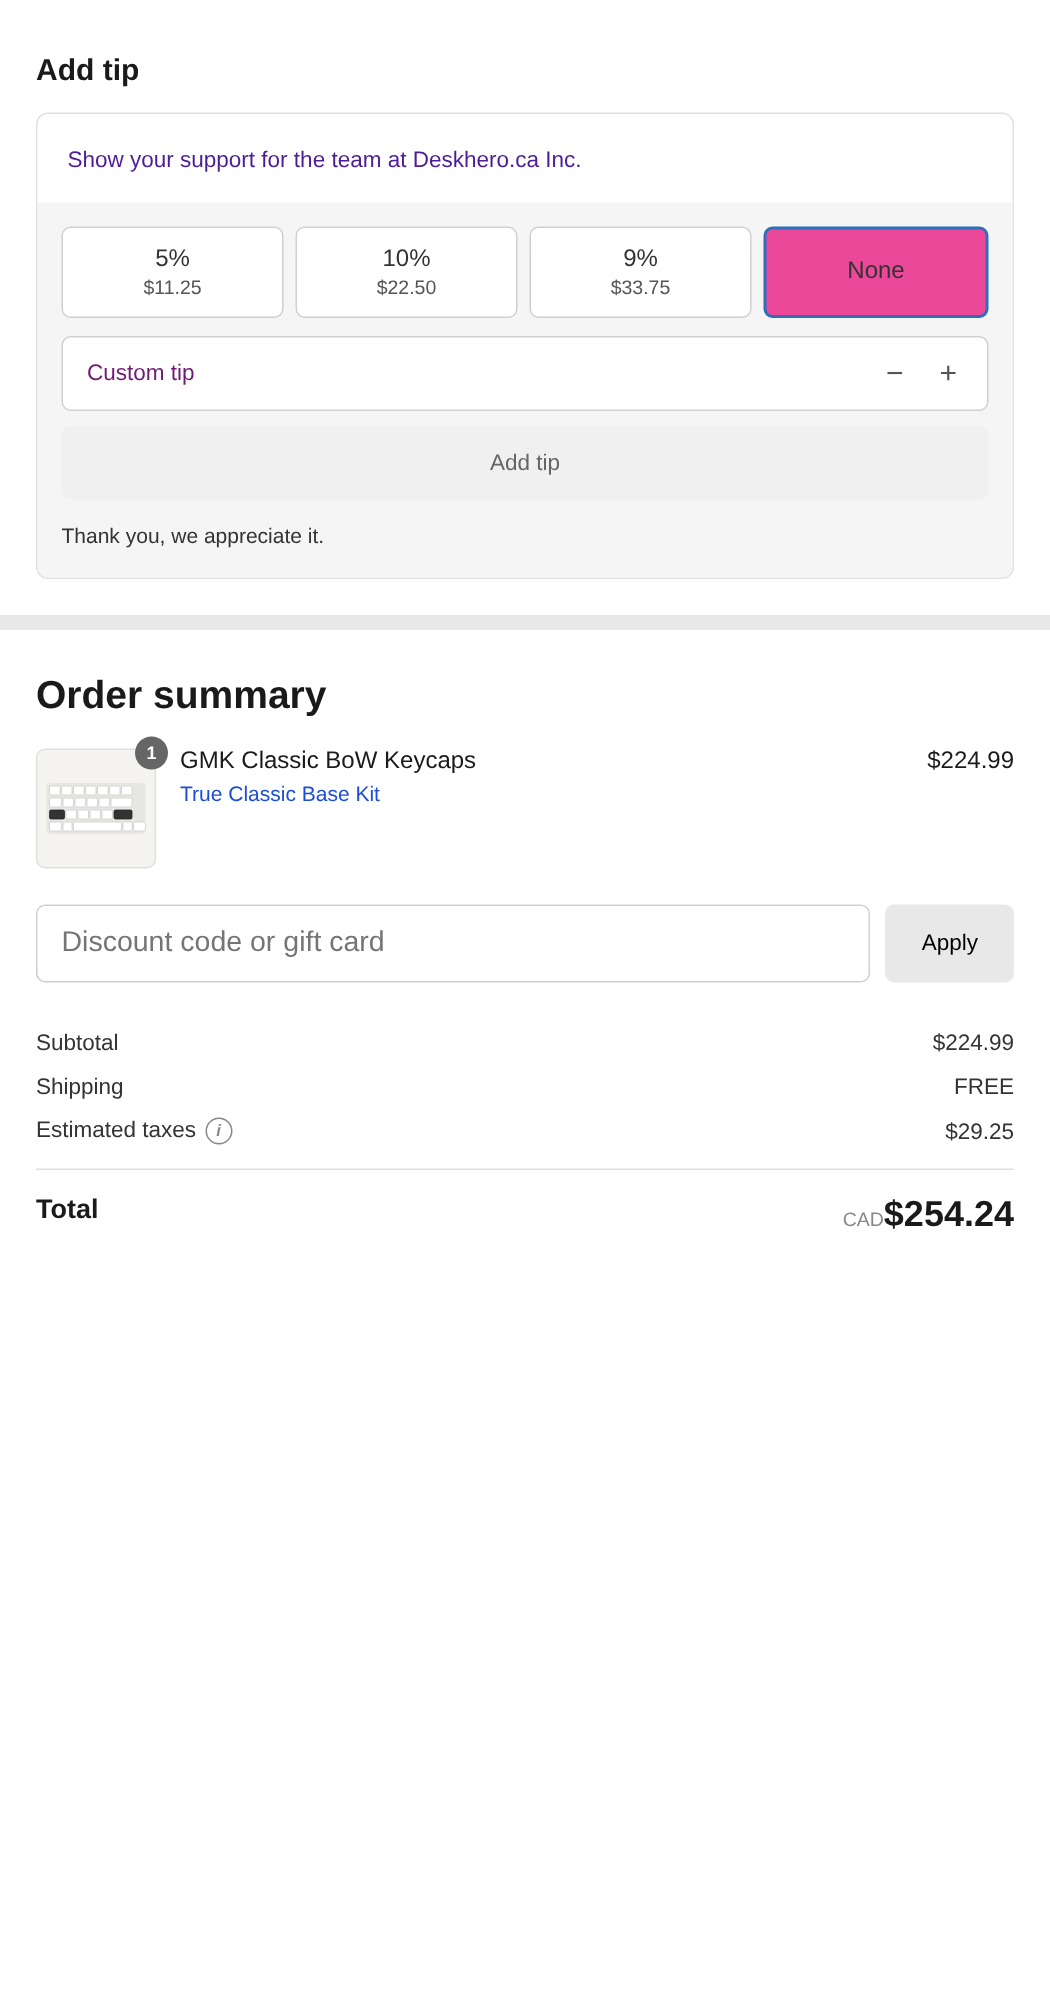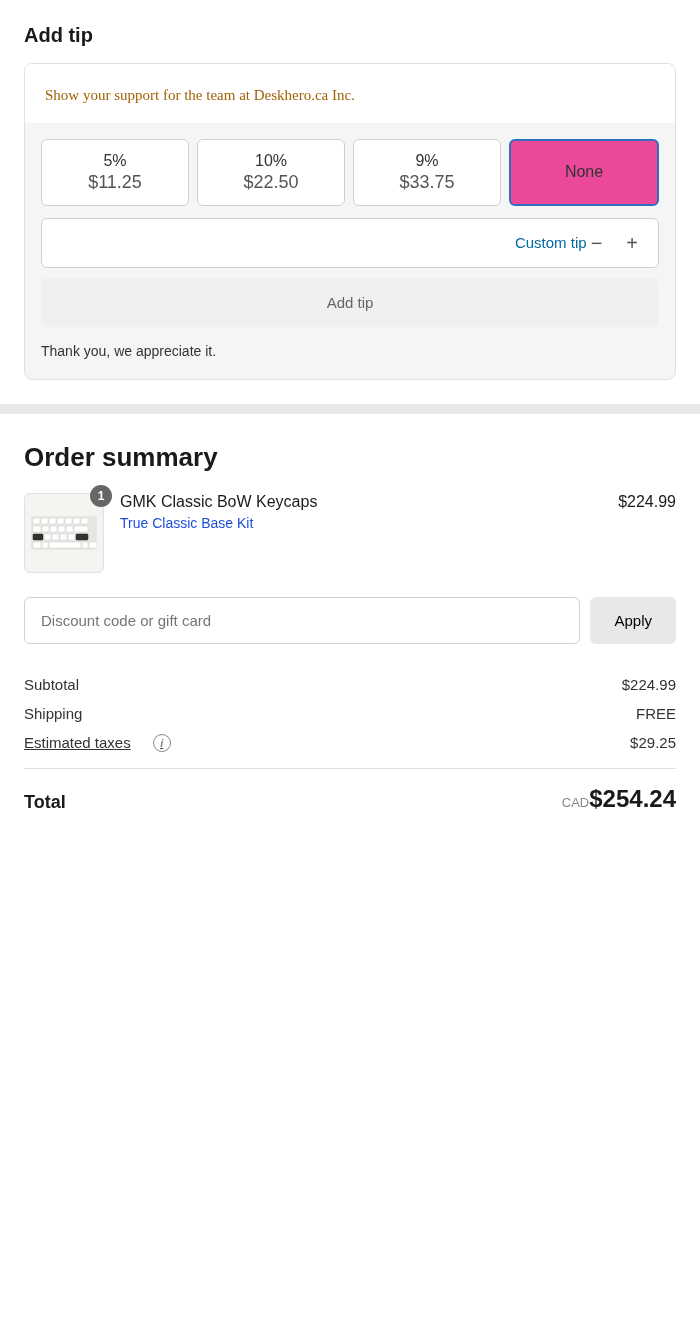--- a/index.html
+++ b/index.html
@@ -11,41 +11,40 @@
       font-family: -apple-system, BlinkMacSystemFont, 'Segoe UI', Helvetica, Arial, sans-serif;
       background: #fff;
       width: 700px;
       min-height: 1339px;
       color: #1a1a1a;
       font-size: 16px;
     }
 
     
     .add-tip-section {
-      padding: 24px 24px 0 24px;
+      padding: 36px 24px 0 24px;
       background: #fff;
     }
     .section-title {
       font-size: 20px;
       font-weight: 600;
       margin-bottom: 16px;
     }
     .tip-card {
       border: 1px solid #e0e0e0;
       border-radius: 8px;
       overflow: hidden;
       background: #fff;
     }
     .tip-card-header {
       padding: 20px 20px 16px 20px;
       background: #fff;
       font-size: 15px;
-      color: #a16207;
+      color: #4c1d95;
       line-height: 1.5;
-      font-family: Liberation Serif, serif;
     }
     .tip-options-area {
       background: #f5f5f5;
       padding: 16px;
     }
     .tip-buttons-row {
       display: flex;
       gap: 8px;
       margin-bottom: 12px;
     }
@@ -63,43 +62,42 @@
     .tip-btn.selected {
       border: 2px solid #2d6fbd;
       background: #ec4899;
     }
     .tip-btn .percent {
       font-size: 16px;
       font-weight: 500;
       display: block;
     }
     .tip-btn .amount {
-      font-size: 18px;
+      font-size: 13px;
       color: #555;
       display: block;
       margin-top: 2px;
     }
     .tip-btn.none-btn .percent {
       font-size: 16px;
       font-weight: 500;
     }
     .custom-tip-row {
       display: flex;
       align-items: center;
       background: #fff;
       border: 1px solid #d0d0d0;
       border-radius: 6px;
       padding: 14px 16px;
       margin-bottom: 10px;
     }
     .custom-tip-placeholder {
       flex: 1;
-      color: #0369a1;
+      color: #701a75;
       font-size: 15px;
-      text-align: right;
     }
     .custom-tip-controls {
       display: flex;
       align-items: center;
       gap: 16px;
     }
     .custom-tip-controls button {
       background: none;
       border: none;
       cursor: pointer;
@@ -207,21 +205,21 @@
     .discount-row {
       display: flex;
       gap: 10px;
       margin-bottom: 24px;
     }
     .discount-input {
       flex: 1;
       border: 1px solid #d0d0d0;
       border-radius: 6px;
       padding: 14px 16px;
-      font-size: 15px;
+      font-size: 19px;
       color: #ec4899;
       outline: none;
       background: #fff;
     }
     .apply-btn {
       background: #e8e8e8;
       border: none;
       border-radius: 6px;
       padding: 14px 24px;
       font-size: 15px;
@@ -230,53 +228,52 @@
       white-space: nowrap;
     }
 
     
     .totals-section {
       padding-top: 8px;
     }
     .totals-row {
       display: flex;
       justify-content: space-between;
-      align-items: flex-start;
+      align-items: flex-end;
       margin-bottom: 12px;
       font-size: 15px;
     }
     .totals-row .label {
       color: #333;
     }
     .totals-row .value {
       color: #333;
     }
     .totals-row.taxes-row .label {
       display: flex;
       align-items: center;
-      gap: 22px;
-      text-decoration: underline;
+      gap: 6px;
     }
     .info-icon {
       width: 18px;
       height: 18px;
       border-radius: 50%;
       border: 1.5px solid #888;
       display: inline-flex;
       align-items: center;
       justify-content: center;
       font-size: 11px;
       color: #888;
       font-style: italic;
       font-weight: 600;
     }
     .total-row {
       display: flex;
       justify-content: space-between;
-      align-items: flex-end;
+      align-items: flex-start;
       margin-top: 16px;
       border-top: 1px solid #e0e0e0;
       padding-top: 16px;
     }
     .total-label {
       font-size: 18px;
       font-weight: 600;
     }
     .total-value-wrap {
       display: flex;

